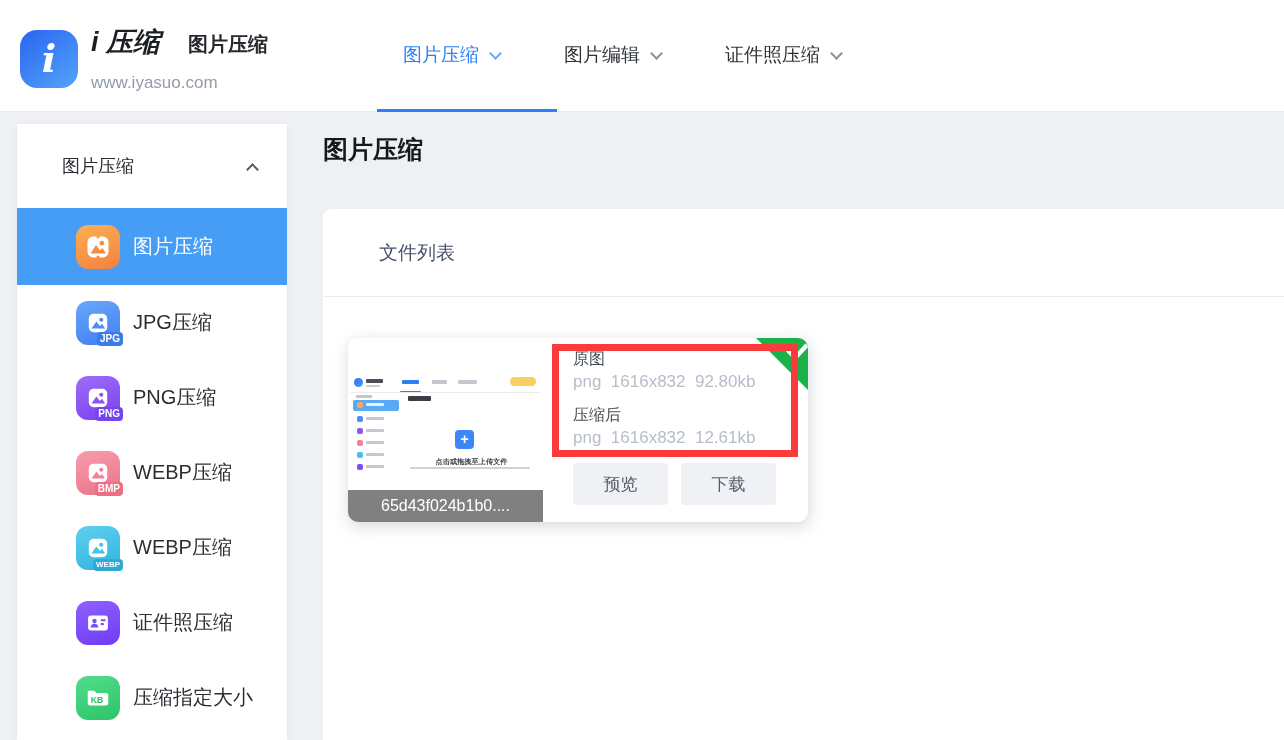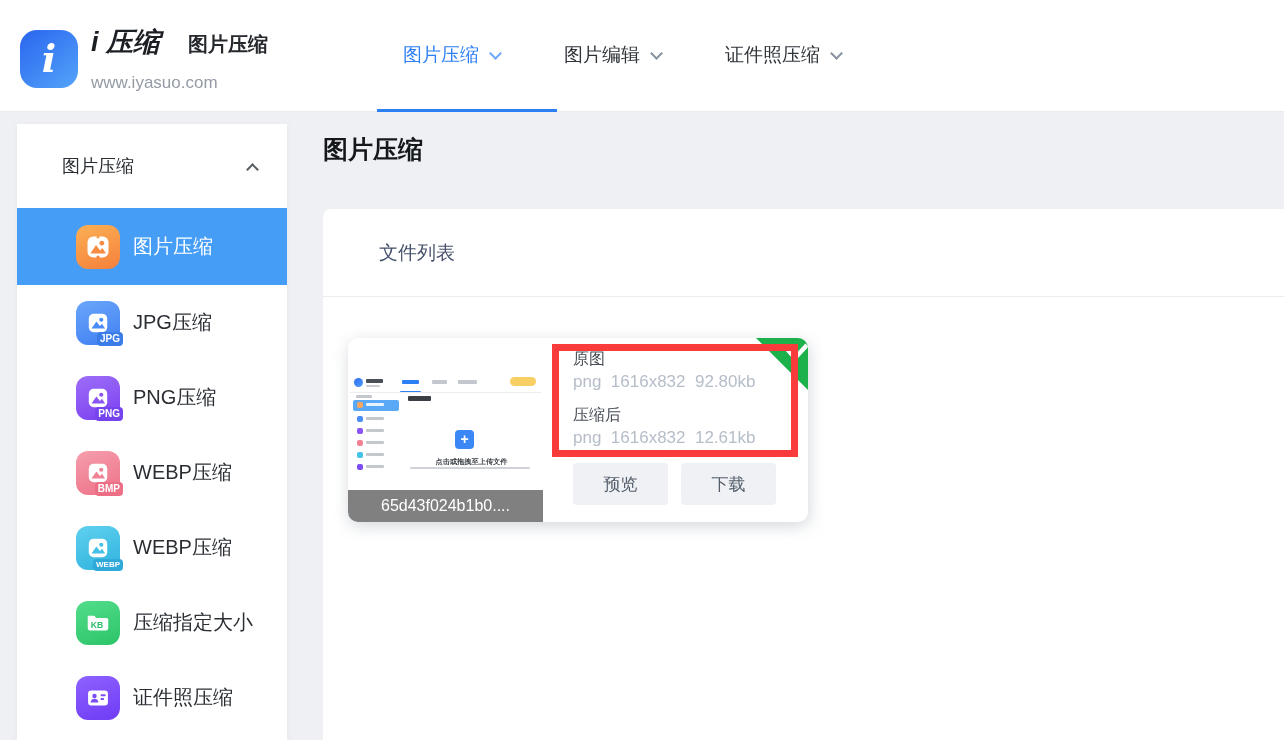--- a/index.html
+++ b/index.html
@@ -214,42 +214,42 @@
             <rect x="3.5" y="3.5" width="17" height="17" rx="4.5" fill="#fff"></rect>
             <circle cx="15" cy="9" r="1.9" fill="#43c1e6"></circle>
             <path d="M6 17 L10.5 10.5 L13.8 14.8 L15.7 12.8 L18.5 17 Z" fill="#43c1e6"></path>
           </svg>
         <span class="badge" style="background:#2fa9d8;font-size:8px">WEBP</span>
       </span>
       <span>WEBP压缩</span>
     </div>
 
     <div class="side-item">
-      <span class="app-icon" style="background:linear-gradient(160deg,#52dd8b,#2cc468)">
-        <svg width="28" height="28" viewBox="0 0 24 24">
-            <path d="M4 6.5 h5.6 l1.8 2 H20 a1.6 1.6 0 0 1 1.6 1.6 V17.4 A1.8 1.8 0 0 1 19.8 19.2 H5.8 A1.8 1.8 0 0 1 4 17.4 Z" fill="#fff" transform="translate(-0.8 -0.8)"></path>
-            <text x="11.2" y="16.2" font-size="7.4" font-weight="bold" fill="#2bbd66" text-anchor="middle" font-family="Liberation Sans, sans-serif">KB</text>
-          </svg>
-
-      </span>
-      <span>压缩指定大小</span>
-    </div>
-
-    <div class="side-item">
       <span class="app-icon" style="background:linear-gradient(160deg,#8e62ff,#6f3bf5)">
         <svg width="28" height="28" viewBox="0 0 24 24">
             <rect x="3.5" y="5.5" width="17" height="13" rx="2.6" fill="#fff"></rect>
             <circle cx="9" cy="10.3" r="1.9" fill="#7b4df6"></circle>
             <path d="M5.7 15.8 c0-1.9 1.5-3.1 3.3-3.1 s3.3 1.2 3.3 3.1 Z" fill="#7b4df6"></path>
             <rect x="14.2" y="8.8" width="4.4" height="1.7" rx="0.8" fill="#7b4df6"></rect>
             <rect x="14.2" y="12.1" width="3" height="1.7" rx="0.8" fill="#7b4df6"></rect>
           </svg>
 
       </span>
       <span>证件照压缩</span>
+    </div>
+
+    <div class="side-item">
+      <span class="app-icon" style="background:linear-gradient(160deg,#52dd8b,#2cc468)">
+        <svg width="28" height="28" viewBox="0 0 24 24">
+            <path d="M4 6.5 h5.6 l1.8 2 H20 a1.6 1.6 0 0 1 1.6 1.6 V17.4 A1.8 1.8 0 0 1 19.8 19.2 H5.8 A1.8 1.8 0 0 1 4 17.4 Z" fill="#fff" transform="translate(-0.8 -0.8)"></path>
+            <text x="11.2" y="16.2" font-size="7.4" font-weight="bold" fill="#2bbd66" text-anchor="middle" font-family="Liberation Sans, sans-serif">KB</text>
+          </svg>
+
+      </span>
+      <span>压缩指定大小</span>
     </div>
   </div>
 
   <div class="page-title">图片压缩</div>
 
   <div class="panel">
     <div class="panel-head">
       <span>文件列表</span>
     </div>
 

